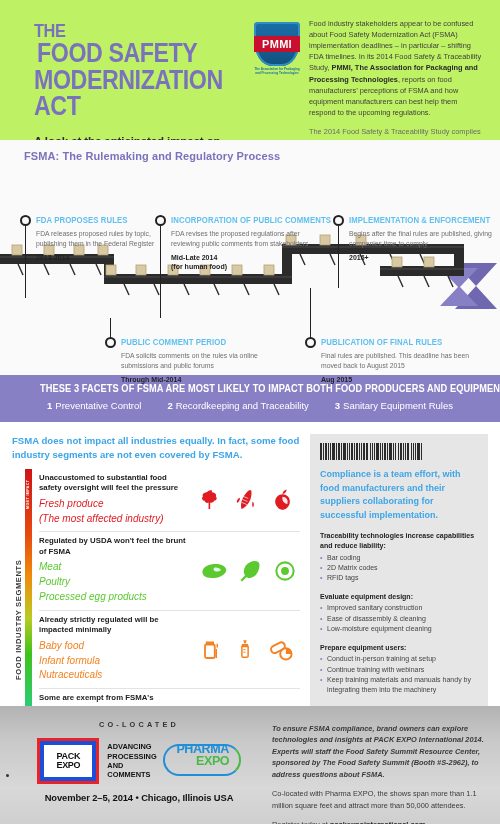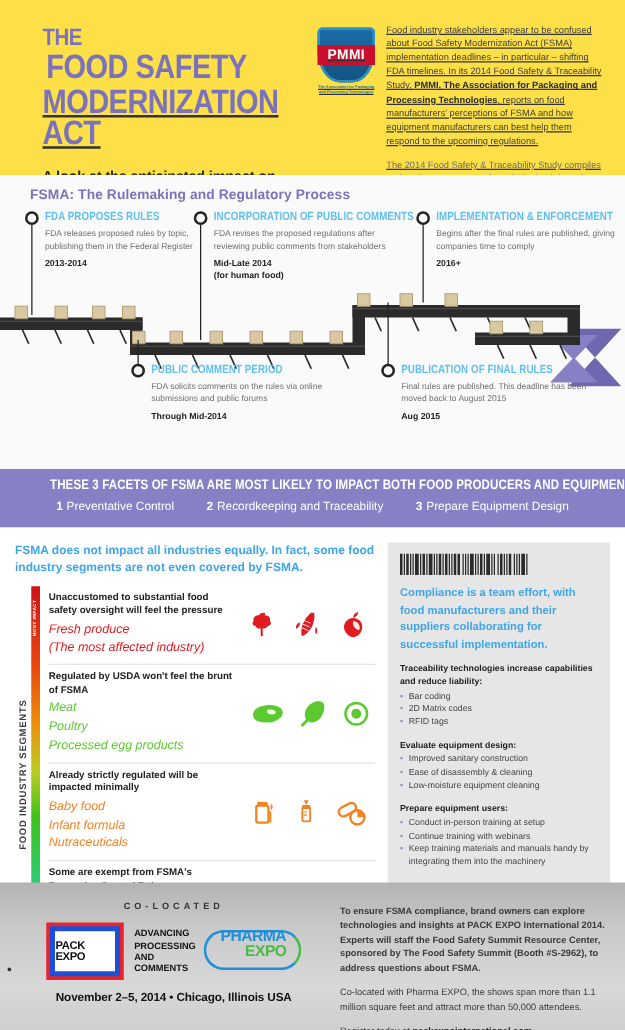--- a/index.html
+++ b/index.html
@@ -8,24 +8,23 @@
     font-family:"Liberation Sans", sans-serif;
     background:#ffffff;
     color:#333;
     position:relative;
     overflow:hidden;
   }
 
   
   #header {
     height:140px;
-    background:#fde047;
+    background:#bef264;
     display:flex;
     padding:14px 14px 0 14px;
-    text-decoration:underline;
   }
   #header-left { width:240px; padding-left:20px; padding-top:8px; }
   .title-line {
     color:#7b72bd;
     font-weight:bold;
     line-height:0.94;
     letter-spacing:-0.5px;
     font-stretch:condensed;
     transform:scaleX(0.86);
     transform-origin:left center;
@@ -79,21 +78,21 @@
     position:relative;
     padding:10px 0 0 0;
   }
   #timeline-heading {
     color:#7b72bd;
     font-size:11px;
     font-weight:bold;
     padding-left:24px;
     letter-spacing:0.1px;
   }
-  .tl-item { position:absolute; }
+  .tl-item { position:absolute;margin-top:46px; }
   .tl-head { display:flex; align-items:flex-start; gap:5px; }
   .tl-dot {
     width:11px; height:11px; border:2.2px solid #222;
     border-radius:50%; flex:0 0 11px; margin-top:1px;
     background:#fafafa;
   }
   .tl-title {
     color:#5ec0f0;
     font-size:9.5px;
     font-weight:bold;
@@ -178,31 +177,31 @@
     position:absolute; left:0; bottom:0; width:500px; height:118px;
     background:linear-gradient(180deg,#b3b3b3 0%,#c9c9c9 30%,#d8d8d8 70%,#cfcfcf 100%);
     display:flex; padding:10px 14px;
   }
   #footer-left { width:250px; text-align:center; padding-top:4px;}
   #colocated { font-size:7.3px; font-weight:bold; letter-spacing:3.2px; color:#333; }
   #logos { display:flex; align-items:center; justify-content:center; gap:8px; margin-top:9px;}
   #packexpo-logo { width:62px; height:46px; position:relative; }
   .pe-outer { position:absolute; inset:0; background:#e8232a; }
   .pe-blue { position:absolute; inset:3px; background:#1b4fd8; }
-  .pe-white { position:absolute; inset:7px; background:#fff; display:flex; align-items:center; }
+  .pe-white { position:absolute; inset:7px; background:#fff; display:flex; align-items:center; justify-content:center;}
   .pe-text { font-size:9px; font-weight:bold; color:#111; line-height:0.98; text-align:center; letter-spacing:-0.3px;}
   #pe-tagline { font-size:7.4px; font-weight:bold; color:#111; line-height:1.28; text-align:left; }
   #pharma-logo { position:relative; width:76px; height:36px; }
   #pharma-text1 { font-size:12.5px; font-weight:bold; color:#1f8fd8; letter-spacing:-0.4px; line-height:1;}
   #pharma-text2 { font-size:12.5px; font-weight:bold; color:#49b949; letter-spacing:-0.4px; line-height:1; margin-left:20px; margin-top:-1px;}
   #pharma-ring { position:absolute; left:-2px; top:1px; width:78px; height:32px; border:2px solid #1f8fd8; border-radius:16px; border-right-color:#49b949; }
   #footer-date { font-size:9.4px; font-weight:bold; color:#111; margin-top:8px; letter-spacing:-0.1px;}
   #footer-right { flex:1; padding:7px 2px 0 8px; }
   #footer-right p { font-size:7.4px; line-height:1.55; color:#3a3a3a; }
-  #fr-main { font-weight:bold; color:#2b2b2b; }
+  #fr-main { font-weight:bold; color:#2b2b2b;font-style:italic; }
   #fr-sub { margin-top:8px; }
   #fr-reg { margin-top:8px; }
   #fr-reg b { color:#222; }
   .dot-mark { position:absolute; left:6px; bottom:47px; width:3px; height:3px; background:#333; border-radius:50%; }
 </style>
 </head>
 <body>
 
 <div id="header">
   <div id="header-left">
@@ -342,21 +341,21 @@
     <div class="tl-body">Final rules are published. This deadline has been moved back to August 2015</div>
     <div class="tl-date">Aug 2015</div>
   </div>
 </div>
 
 <div id="facets">
   <div id="facets-head"><span>THESE 3 FACETS OF FSMA ARE </span><b class="strong">MOST LIKELY</b><span> TO IMPACT BOTH FOOD PRODUCERS AND EQUIPMENT MANUFACTURERS:</span></div>
   <div id="facets-list">
     <div><b class="facet-num">1</b><span>Preventative Control</span></div>
     <div><b class="facet-num">2</b><span>Recordkeeping and Traceability</span></div>
-    <div><b class="facet-num">3</b><span>Prepare Equipment Design</span></div>
+    <div><b class="facet-num">3</b><span>Sanitary Equipment Rules</span></div>
   </div>
 </div>
 
 <div id="main">
 
   <div id="col-left">
     <div id="left-head">FSMA does not impact all industries equally. In fact, some food industry segments are not even covered by FSMA.</div>
 
     <div id="segments-wrap">
       <div id="seg-axis-label">FOOD INDUSTRY SEGMENTS</div>

